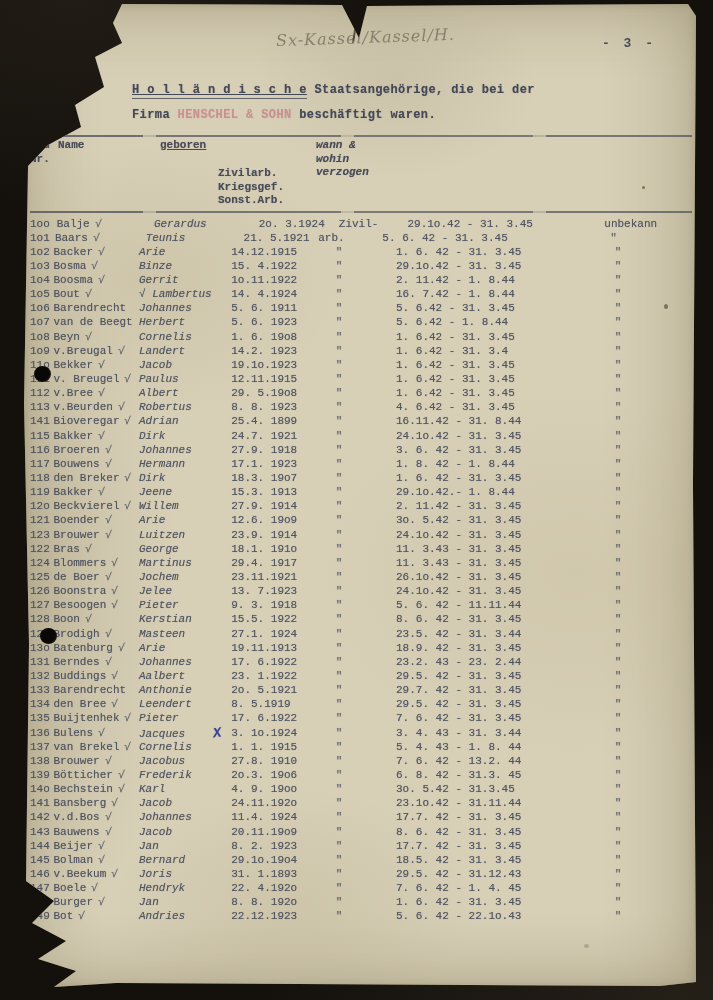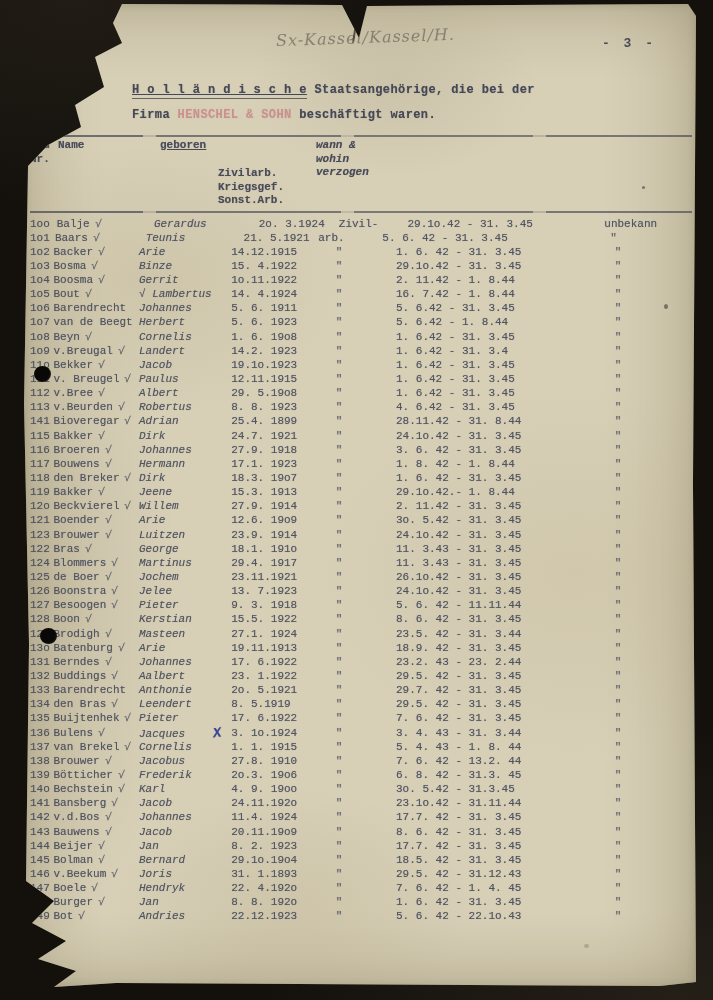--- a/index.html
+++ b/index.html
@@ -255,21 +255,21 @@
     <span class="c zeit">4. 6.42 - 31. 3.45</span>
     <span class="c verz ditto2">"</span>
   </div>
 
   <div class="tr">
     <span class="c nr">141</span>
     <span class="c name"><span class="nm">Bioveregar</span><span class="chk">√</span></span>
     <span class="c vn"><span class="vname">Adrian</span></span>
     <span class="c geb">25.4. 1899</span>
     <span class="c st ditto">"</span>
-    <span class="c zeit">28.11.42 - 31. 8.44</span>
+    <span class="c zeit">16.11.42 - 31. 8.44</span>
     <span class="c verz ditto2">"</span>
   </div>
 
   <div class="tr">
     <span class="c nr">115</span>
     <span class="c name"><span class="nm">Bakker</span><span class="chk">√</span></span>
     <span class="c vn"><span class="vname">Dirk</span></span>
     <span class="c geb">24.7. 1921</span>
     <span class="c st ditto">"</span>
     <span class="c zeit">24.1o.42 - 31. 3.45</span>
@@ -451,21 +451,21 @@
     <span class="c name"><span class="nm">Barendrecht</span></span>
     <span class="c vn"><span class="vname">Anthonie</span></span>
     <span class="c geb">2o. 5.1921</span>
     <span class="c st ditto">"</span>
     <span class="c zeit">29.7. 42 - 31. 3.45</span>
     <span class="c verz ditto2">"</span>
   </div>
 
   <div class="tr">
     <span class="c nr">134</span>
-    <span class="c name"><span class="nm">den Bras</span><span class="chk">√</span></span>
+    <span class="c name"><span class="nm">den Bree</span><span class="chk">√</span></span>
     <span class="c vn"><span class="vname">Leendert</span></span>
     <span class="c geb">8. 5.1919</span>
     <span class="c st ditto">"</span>
     <span class="c zeit">29.5. 42 - 31. 3.45</span>
     <span class="c verz ditto2">"</span>
   </div>
 
   <div class="tr">
     <span class="c nr">135</span>
     <span class="c name"><span class="nm">Buijtenhek</span><span class="chk">√</span></span>

